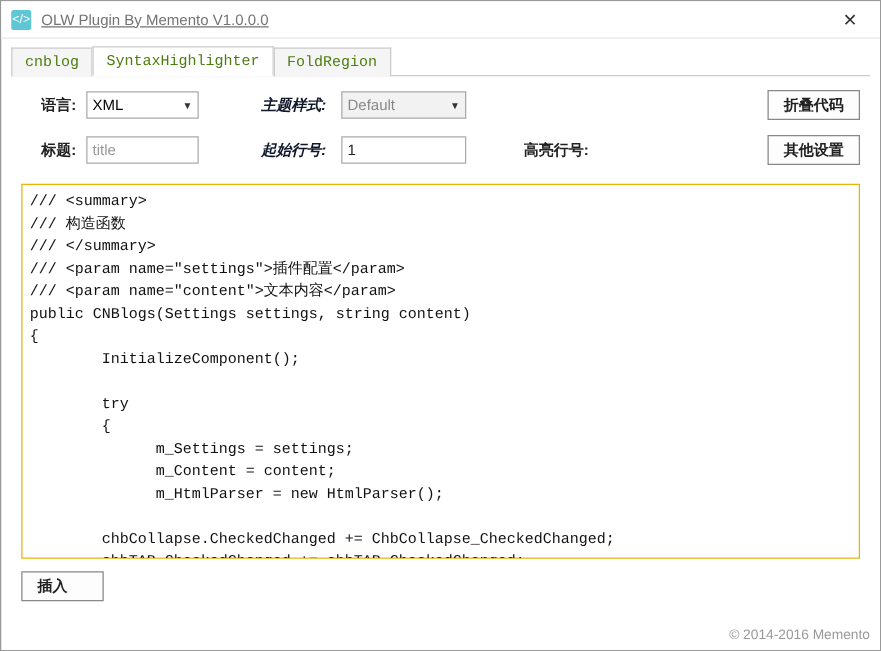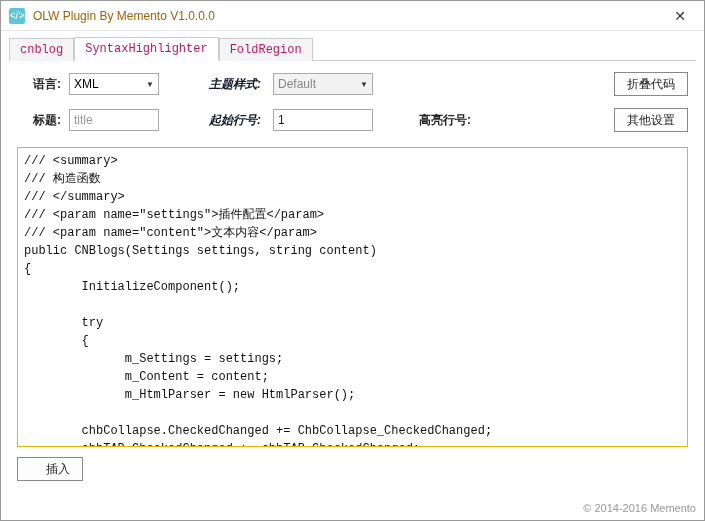--- a/index.html
+++ b/index.html
@@ -23,42 +23,42 @@
     border-bottom: 1px solid #e6e6e6;
     background: #fff;
   }
   .titlebar .app-icon {
     width: 16px; height: 16px;
     background: #5ec6d4;
     border-radius: 2px;
     display: flex; align-items: center; justify-content: center;
     color: #fff; font-size: 10px; margin-right: 8px;
   }
-  .titlebar .title { flex: 1; color: #a16207; font-size: 12px; }
+  .titlebar .title { flex: 1; color: #737373; font-size: 12px; text-decoration: underline; }
   .titlebar .close {
     width: 32px; height: 24px;
     display: flex; align-items: center; justify-content: center;
     font-size: 14px; color: #333; cursor: pointer;
   }
   
   .tabbar {
     display: flex;
     margin: 4px 8px 0 8px;
     border-bottom: 1px solid #ccc;
     height: 26px;
     align-items: flex-end;
   }
   .tab {
     padding: 4px 10px;
     border: 1px solid #ccc;
     border-bottom: none;
     background: #f5f5f5;
     position: relative;
     top: 1px;
-    color: #be185d;
+    color: #4d7c0f;
     font-family: "Courier New", monospace;
     font-size: 12px;
     cursor: pointer;
   }
   .tab.active {
     background: #fff;
     border-bottom: 1px solid #fff;
   }
   
   .panel {
@@ -94,23 +94,24 @@
   .caret { font-size: 8px; color:#333; }
   .textin { width: 90px; color:#222; }
   .textin.placeholder { color:#999; }
   .spacer { flex: 1; }
   .btn {
     border: 1px solid #888;
     background: #fdfdfd;
     padding: 3px 12px;
     height: 24px;
     min-width: 66px;
-    text-align: right;
+    text-align: left;
     cursor: pointer;
     color:#222;
+    font-weight:bold;
   }
   
   .codebox {
     margin: 0 16px;
     border: 1px solid #eab308;
     height: 300px;
     overflow-y: scroll;
     padding: 4px 6px;
     font-family: "SimSun","Courier New", monospace;
     font-size: 12px;

